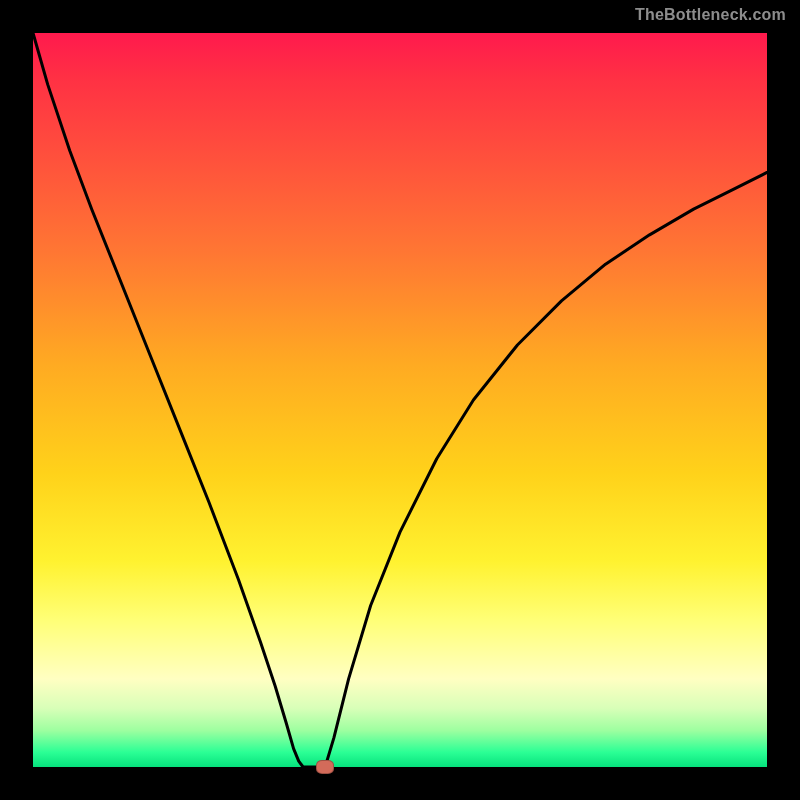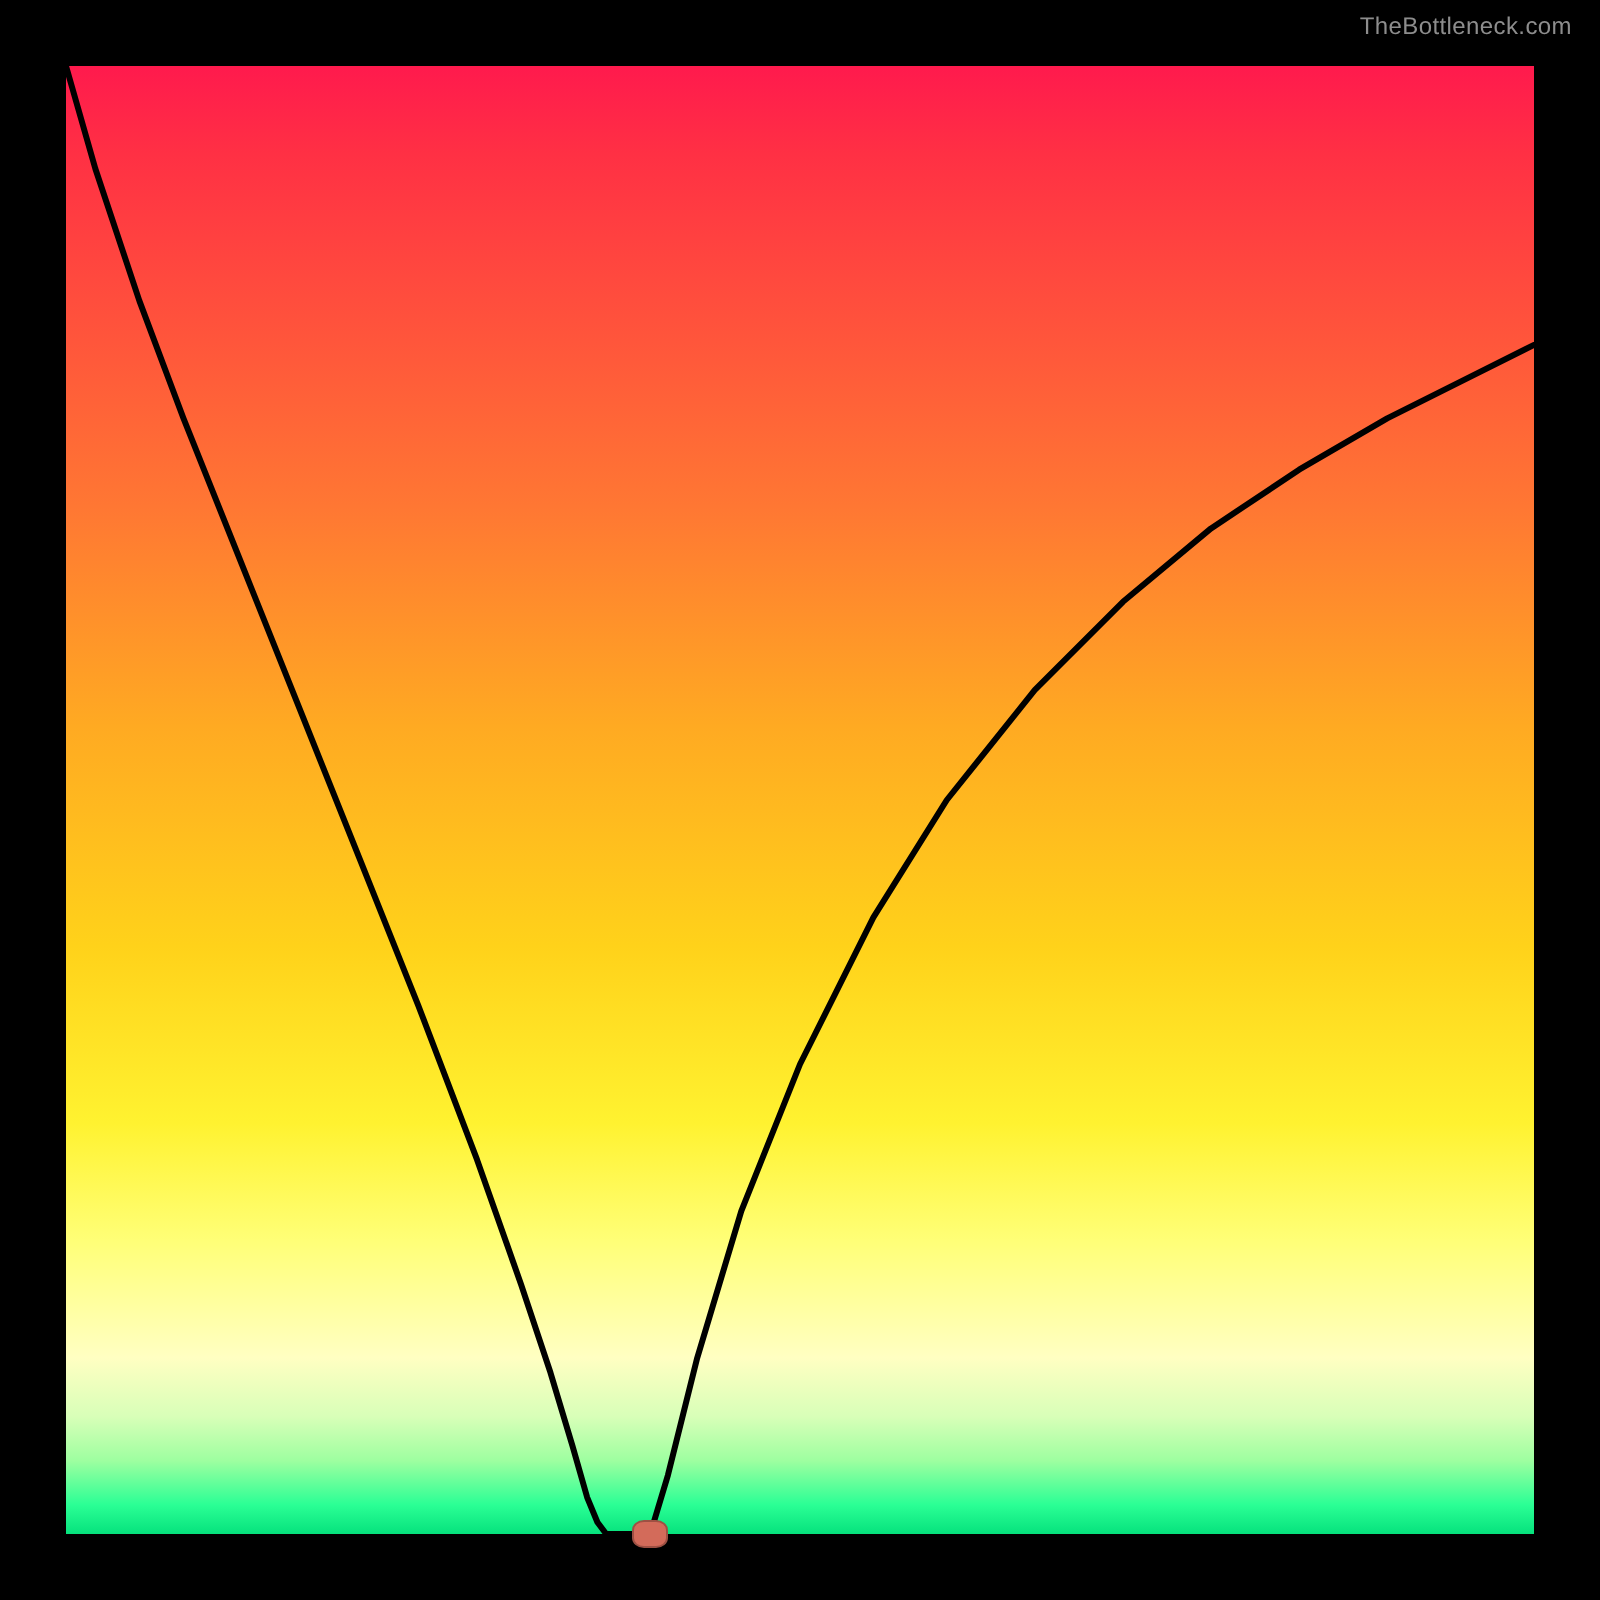--- a/index.html
+++ b/index.html
@@ -56,22 +56,22 @@
     border-radius: 6px / 5px;
     background: #d36b5a;
     border: 1px solid rgba(0,0,0,0.25);
     transform: translate(-50%, -50%);
   }
   .watermark {
     position: absolute;
     top: 6px;
     right: 14px;
     color: #8d8d8d;
-    font-size: 12px;
-    font-weight: 400;
+    font-size: 16px;
+    font-weight: 700;
     letter-spacing: 0.2px;
     user-select: none;
   }
 </style>
 </head>
 <body>
 
 <div class="frame">
   <div class="plot"></div>
 

